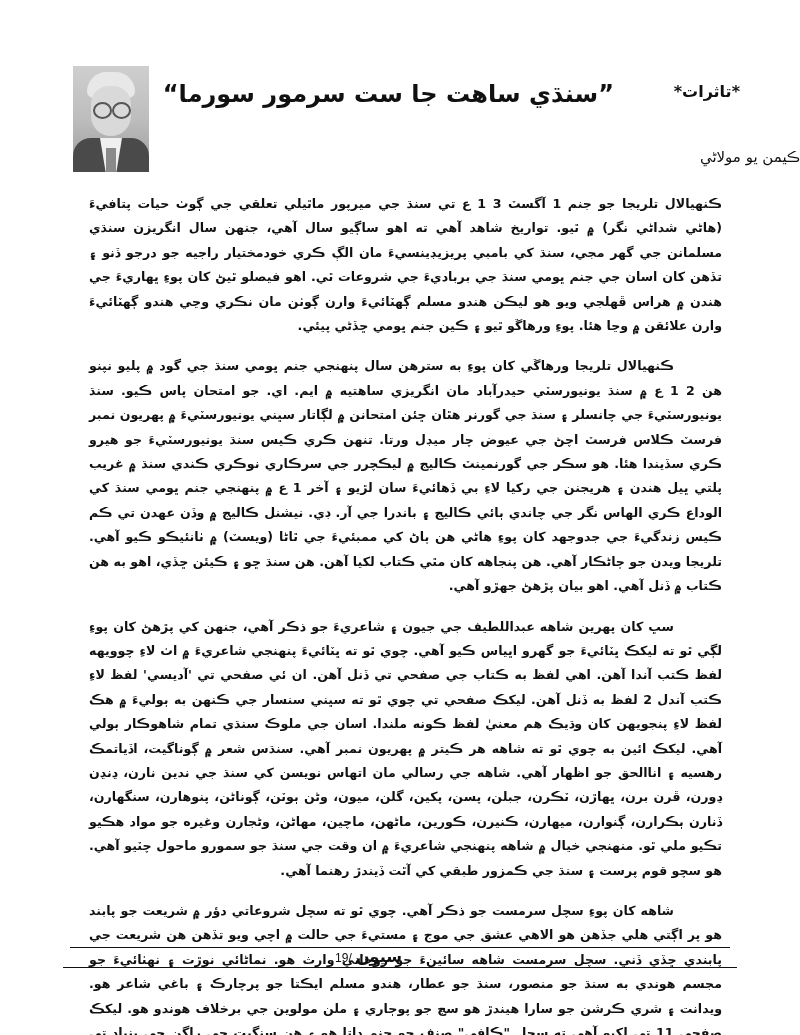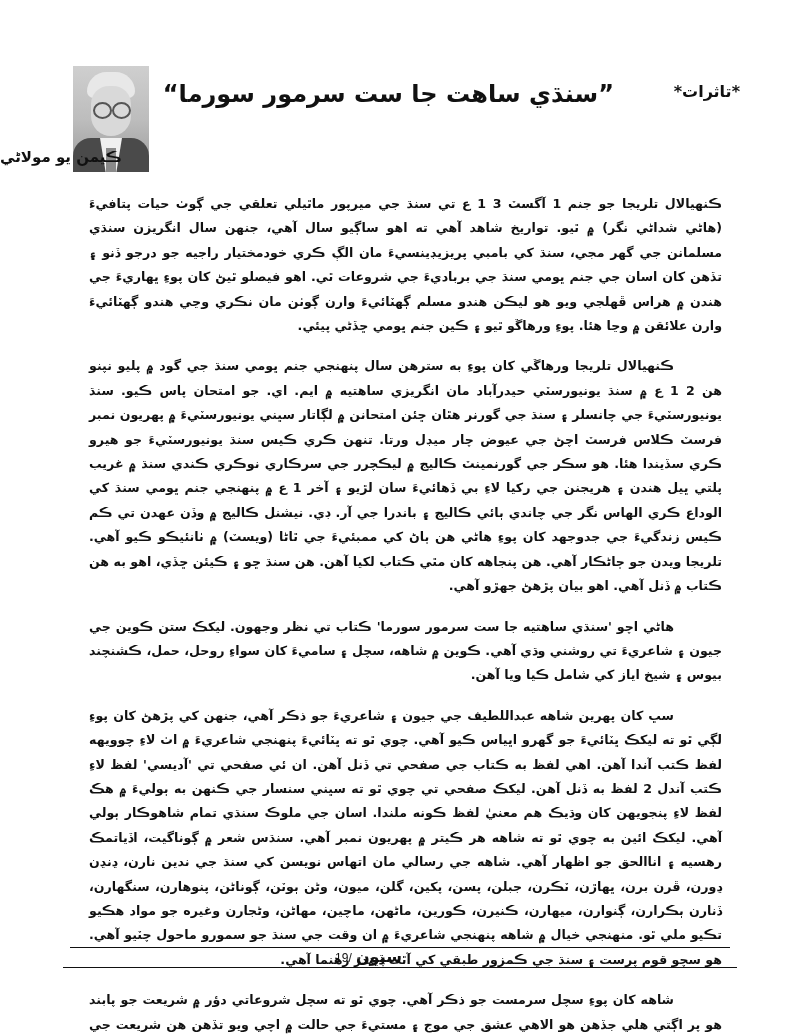--- a/index.html
+++ b/index.html
@@ -9,21 +9,21 @@
   .photo .hair { position: absolute; left: 14px; top: 6px; width: 48px; height: 26px; border-radius: 24px 24px 8px 8px; background: #e8e8e8; }
   .photo .face { position: absolute; left: 18px; top: 20px; width: 40px; height: 50px; border-radius: 18px 18px 20px 20px; background: #d9d9d9; }
   .photo .glass-l, .photo .glass-r { position: absolute; top: 36px; width: 15px; height: 13px; border: 2px solid #555; border-radius: 50%; }
   .photo .glass-l { left: 20px; } .photo .glass-r { left: 39px; }
   .photo .suit { position: absolute; left: 0; top: 72px; width: 76px; height: 40px; background: #4a4a4a; border-radius: 18px 18px 0 0; }
   .photo .shirt { position: absolute; left: 27px; top: 72px; width: 22px; height: 40px; background: #f0f0f0; clip-path: polygon(0 0,100% 0,70% 100%,30% 100%); }
   .photo .tie { position: absolute; left: 33px; top: 82px; width: 10px; height: 26px; background: #8a8a8a; }
   .header { position: absolute; left: 170px; top: 74px; width: 570px; height: 50px; direction: rtl; }
   .section-tag { position: absolute; right: 0; top: 8px; font-size: 16px; font-weight: bold; }
   .title { position: absolute; right: 126px; top: 6px; font-size: 24px; font-weight: bold; white-space: nowrap; }
-  .author { position: absolute; left: 0; width: 800px; top: 148px; text-align: left; font-size: 15px; font-weight: bold; direction: rtl; }
+  .author { position: absolute; left: 0; width: 800px; top: 148px; text-align: right; font-size: 15px; font-weight: normal; direction: rtl; }
   .body { position: absolute; left: 73px; top: 176px; width: 665px; direction: rtl; text-align: justify; font-size: 12.6px; font-weight: bold; line-height: 24.4px; }
   .body p { margin: 16px; text-indent: 0; }
   .body p.indent { text-indent: 48px; }
   .footer-line-top { position: absolute; left: 70px; width: 660px; top: 947px; border-top: 1.6px solid #111; }
   .footer-line-bot { position: absolute; left: 63px; width: 674px; top: 967px; border-top: 1.6px solid #111; }
   .footer { position: absolute; left: 0; width: 737px; top: 947px; height: 20px; text-align: center; font-size: 13px; }
   .footer .mag { font-weight: bold; font-size: 16px; }
   .footer .pg { font-family: "Liberation Sans Narrow","Liberation Sans", sans-serif; font-size: 12px; }
 </style>
 </head>
@@ -44,21 +44,20 @@
   <div class="header">
     <span class="section-tag">*تاثرات*</span>
     <span class="title">”سنڌي ساهت جا ست سرمور سورما“</span>
   </div>
 
   <div class="author">ڪيمن يو مولاڻي</div>
 
   <div class="body">
     <p>ڪنهيالال تلريجا جو جنم 1 آگسٽ 3 1 ع تي سنڌ جي ميرپور ماٿيلي تعلقي جي ڳوٺ حيات پتافيءَ (هاڻي شداڻي نگر) ۾ ٿيو. تواريخ شاهد آهي ته اهو ساڳيو سال آهي، جنهن سال انگريزن سنڌي مسلمانن جي گهر مجي، سنڌ کي بامبي پريزيڊينسيءَ مان الڳ ڪري خودمختيار راجيه جو درجو ڏنو ۽ تڏهن کان اسان جي جنم ڀومي سنڌ جي برباديءَ جي شروعات ٿي. اهو فيصلو ٿيڻ کان پوءِ ڀهاريءَ جي هندن ۾ هراس ڦهلجي ويو هو ليڪن هندو مسلم ڳهٽائيءَ وارن ڳوٺن مان نڪري وڃي هندو ڳهٽائيءَ وارن علائقن ۾ وڃا هئا. پوءِ ورهاڱو ٿيو ۽ ڪين جنم ڀومي ڇڏڻي پيئي.</p>
     <p class="indent">ڪنهيالال تلريجا ورهاڱي کان پوءِ به سترهن سال پنهنجي جنم ڀومي سنڌ جي گود ۾ پليو نپنو هن 2 1 ع ۾ سنڌ يونيورسٽي حيدرآباد مان انگريزي ساهتيه ۾ ايم. اي. جو امتحان پاس ڪيو. سنڌ يونيورسٽيءَ جي چانسلر ۽ سنڌ جي گورنر هٿان ڇئن امتحانن ۾ لڳاتار سڀني يونيورسٽيءَ ۾ پهريون نمبر فرسٽ ڪلاس فرسٽ اچڻ جي عيوض چار ميڊل ورتا. تنهن ڪري ڪيس سنڌ يونيورسٽيءَ جو هيرو ڪري سڏيندا هئا. هو سڪر جي گورنمينٽ ڪاليج ۾ ليڪچرر جي سرڪاري نوڪري ڪندي سنڌ ۾ غريب پلتي ڀيل هندن ۽ هريجنن جي رکيا لاءِ بي ڏهائيءَ سان لڙيو ۽ آخر 1 ع ۾ پنهنجي جنم ڀومي سنڌ کي الوداع ڪري الهاس نگر جي چاندي ٻائي ڪاليج ۽ باندرا جي آر. ڊي. نيشنل ڪاليج ۾ وڏن عهدن تي ڪم ڪيس زندگيءَ جي جدوجهد کان پوءِ هاڻي هن ٻاڻ کي ممبئيءَ جي ٿاڻا (ويسٽ) ۾ ٺانئيڪو ڪيو آهي. تلريجا ويدن جو ڄاڻڪار آهي. هن پنجاهه کان مٿي ڪتاب لکيا آهن. هن سنڌ ڇو ۽ ڪيئن ڇڏي، اهو به هن ڪتاب ۾ ڏنل آهي. اهو بيان پڙهڻ جهڙو آهي.</p>
-    <p class="indent">هاڻي اچو 'سنڌي ساهتيه جا ست سرمور سورما' ڪتاب تي نظر وجهون. ليکڪ ستن ڪوين جي جيون ۽ شاعريءَ تي روشني وڌي آهي. ڪوين ۾ شاهه، سچل ۽ ساميءَ کان سواءِ روحل، حمل، ڪشنچند بيوس ۽ شيخ اياز کي شامل ڪيا ويا آهن.</p>
     <p class="indent">سڀ کان پهرين شاهه عبداللطيف جي جيون ۽ شاعريءَ جو ذڪر آهي، جنهن کي پڙهڻ کان پوءِ لڳي ٿو ته ليکڪ ڀٽائيءَ جو گهرو اڀياس ڪيو آهي. چوي ٿو ته ڀٽائيءَ پنهنجي شاعريءَ ۾ اٺ لاءِ چوويهه لفظ ڪتب آندا آهن. اهي لفظ به ڪتاب جي صفحي تي ڏنل آهن. ان ئي صفحي تي 'آديسي' لفظ لاءِ ڪتب آندل 2 لفظ به ڏنل آهن. ليکڪ صفحي تي چوي ٿو ته سڀني سنسار جي ڪنهن به ٻوليءَ ۾ هڪ لفظ لاءِ پنجويهن کان وڌيڪ هم معنيٰ لفظ ڪونه ملندا. اسان جي ملوڪ سنڌي تمام شاهوڪار ٻولي آهي. ليکڪ ائين به چوي ٿو ته شاهه هر ڪيتر ۾ پهريون نمبر آهي. سنڌس شعر ۾ ڳوناگيت، اڏياتمڪ رهسيه ۽ اناالحق جو اظهار آهي. شاهه جي رسالي مان اتهاس نويسن کي سنڌ جي ندين نارن، ڍنڍن ڍورن، ڦرن برن، ڀهاڙن، ٽڪرن، جبلن، پسن، پکين، گلن، ميون، وڻن ٻوٽن، ڳوناڻن، پنوهارن، سنگهارن، ڏنارن ٻڪرارن، ڳنوارن، ميهارن، ڪنيرن، ڪورين، ماڻهن، ماچين، مهاڻن، وڻجارن وغيره جو مواد هڪيو تڪيو ملي ٿو. منهنجي خيال ۾ شاهه پنهنجي شاعريءَ ۾ ان وقت جي سنڌ جو سمورو ماحول چٽيو آهي. هو سچو قوم پرست ۽ سنڌ جي ڪمزور طبقي کي آٿت ڏيندڙ رهنما آهي.</p>
     <p class="indent">شاهه کان پوءِ سچل سرمست جو ذڪر آهي. چوي ٿو ته سچل شروعاتي دؤر ۾ شريعت جو پابند هو پر اڳتي هلي جڏهن هو الاهي عشق جي موج ۽ مستيءَ جي حالت ۾ اچي ويو تڏهن هن شريعت جي پابندي ڇڏي ڏني. سچل سرمست شاهه سائينءَ جو روحاني وارث هو. نماڻائي نوڙت ۽ نهٺائيءَ جو مجسم هوندي به سنڌ جو منصور، سنڌ جو عطار، هندو مسلم ايڪتا جو پرچارڪ ۽ باغي شاعر هو. ويدانت ۽ شري ڪرشن جو سارا هيندڙ هو سچ جو پوڄاري ۽ ملن مولوين جي برخلاف هوندو هو. ليکڪ صفحي 11 تي لکيو آهي ته سچل "ڪافي" صنف جو جنم داتا هو ۽ هن سنگيت جي راڳن جي بنياد تي ڪافيءَ جا ڪئين نمونا ايجاد ڪيا.</p>
   </div>
 
   <div class="footer-line-top"></div>
   <div class="footer">
     <span class="pg">19/</span>
     <span class="mag">سپون</span>
   </div>
   <div class="footer-line-bot"></div>

